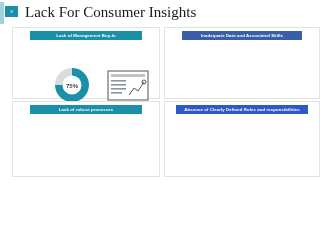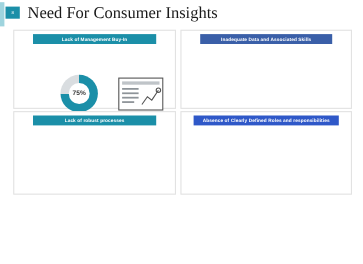--- a/index.html
+++ b/index.html
@@ -59,21 +59,21 @@
   #cap-mgmt{left:20px;top:81px;width:130px;}
   
   #icon-report{position:absolute;left:94px;top:42px;width:42px;height:31px;}
 </style>
 </head>
 <body>
 
 <div id="header">
   <div id="accent-bar" style="background: rgb(159, 212, 222);"></div>
   <div id="slide-badge" style="background: rgb(27, 143, 168);">8</div>
-  <div id="page-title">Need For Consumer Insights</div>
+  <div id="page-title">Lack For Consumer Insights</div>
 </div>
 
 <div class="panel" id="panel-mgmt">
   <div class="panel-head" id="head-mgmt" style="background: rgb(27, 143, 168);">Lack of Management Buy-In</div>
 
   <div class="donut" id="donut-mgmt" style="background: conic-gradient(rgb(27, 143, 168) 0deg, rgb(27, 143, 168) 270deg, rgb(217, 221, 224) 270deg, rgb(217, 221, 224) 360deg);">
     <div class="hole">
       <span class="pct">75%</span>
     </div>
   </div>

